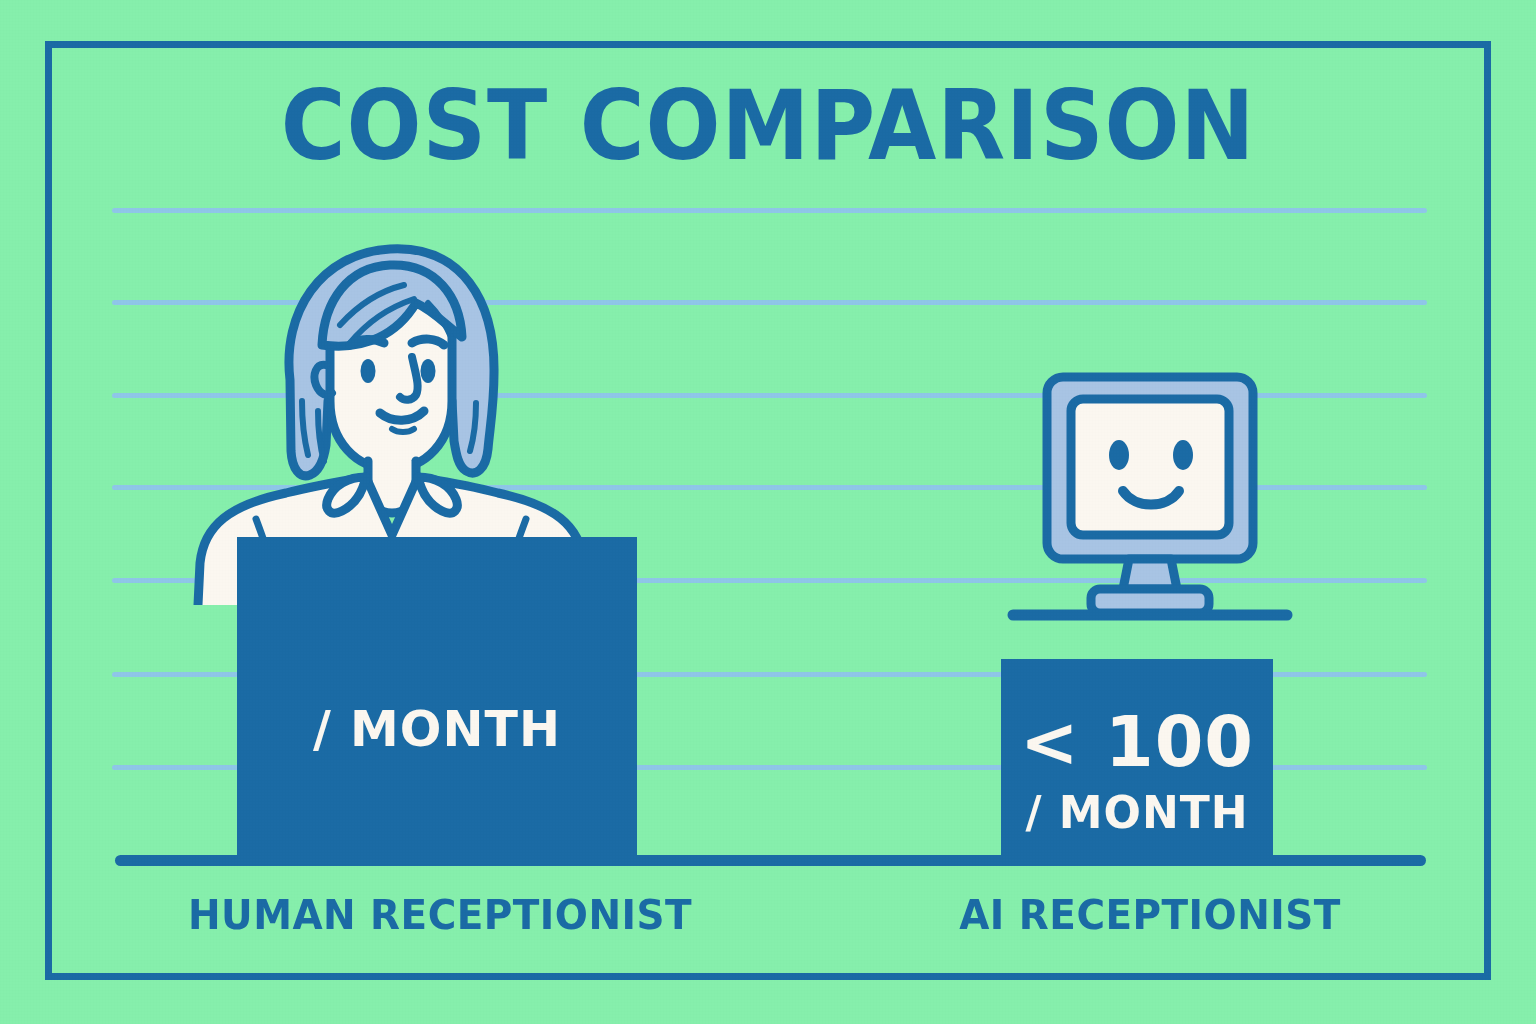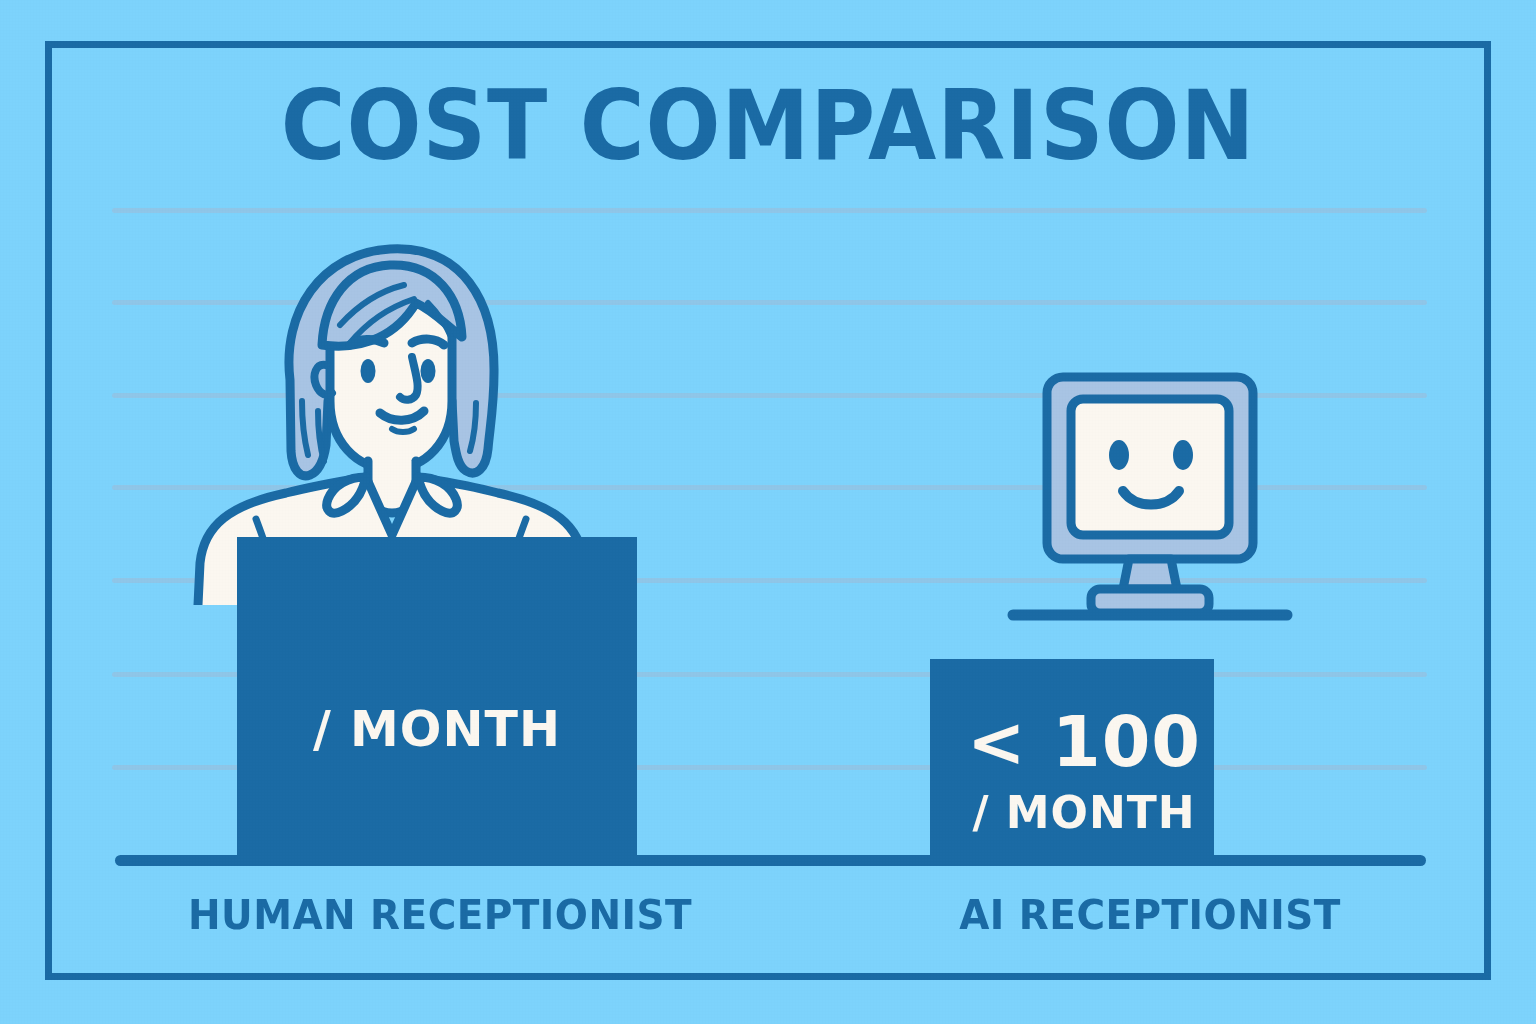--- a/index.html
+++ b/index.html
@@ -7,21 +7,21 @@
     padding: 0;
     background: #ffffff;
   }
   body {
     font-family: "Liberation Sans", sans-serif;
   }
   #stage {
     position: relative;
     width: 1536px;
     height: 1024px;
-    background: #7dd3fc;
+    background: #86efac;
     overflow: hidden;
     text-decoration: underline;
   }
 
   
   #paper-noise {
     position: absolute;
     inset: 0;
     pointer-events: none;
     opacity: .35;
@@ -65,21 +65,21 @@
     line-height: 1;
     white-space: nowrap;
   }
 
   
   .bar {
     position: absolute;
     background: #1B6BA5;
   }
   #bar-human { left: 237px; top: 537px; width: 400px; height: 325px; }
-  #bar-ai    { left: 930px; top: 659px; width: 272px; height: 203px; padding-left: 12px; }
+  #bar-ai    { left: 1001px; top: 659px; width: 272px; height: 203px; }
 
   .bar-label {
     position: absolute;
     width: 100%;
     text-align: center;
     color: #FBF7F0;
     font-family: "DejaVu Sans", sans-serif;
     font-weight: bold;
     line-height: 1;
     white-space: nowrap;

